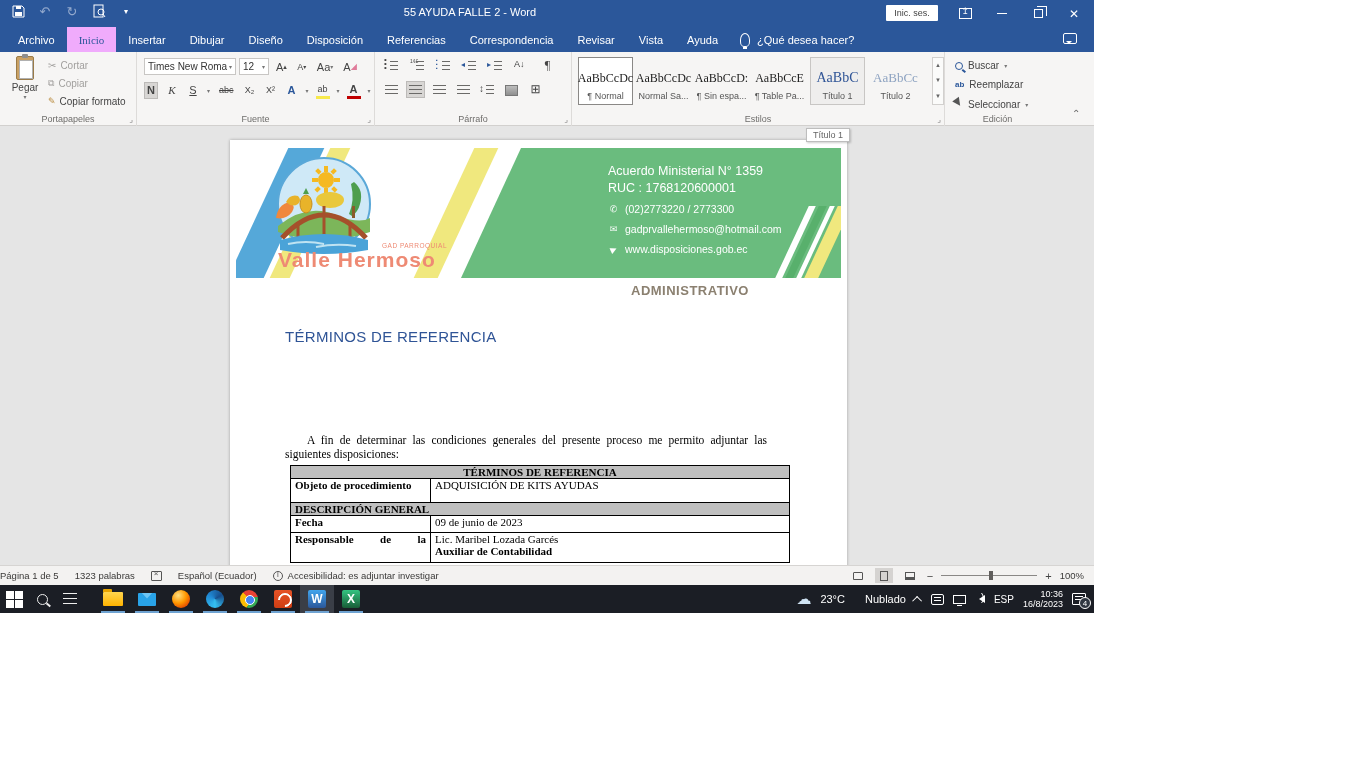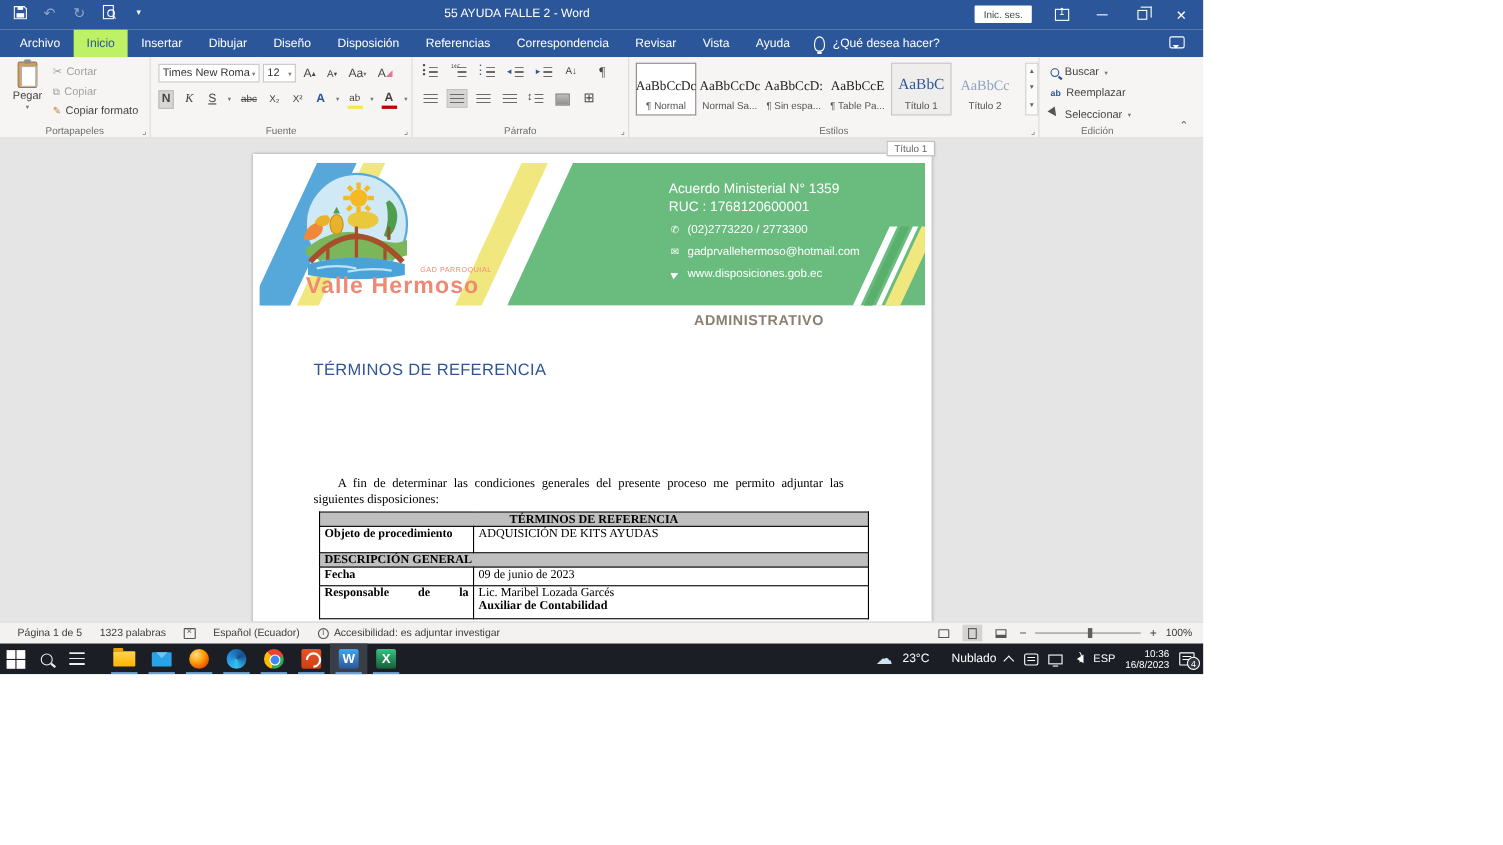--- a/index.html
+++ b/index.html
@@ -20,21 +20,21 @@
   .restore-box { width:9px; height:9px; border:1px solid #fff; position:relative; }
   .restore-box:before { content:""; position:absolute; left:2px; top:-4px; width:9px; height:9px; border:1px solid #fff; border-bottom:none; border-left:none; }
   .min-bar { width:10px; height:1px; background:#fff; }
   .ribicon { width:13px; height:11px; border:1px solid #fff; position:relative; }
   .ribicon:before { content:"↥"; position:absolute; left:2px; top:-3px; font-size:9px; }
 
   
   .tabrow { position:absolute; left:0; top:27px; width:1094px; height:25px; background:#2b579a; }
   .tabs { display:flex; height:25px; align-items:stretch; padding-left:6px; }
   .tab { color:#fff; font-size:11px; padding:0 12px; display:flex; align-items:center; }
-  .tab.active { background:#bef264; color:#2b579a; }
+  .tab.active { background:#f0abfc; color:#2b579a;font-family:Liberation Serif, serif; }
   .tellme { display:flex; align-items:center; gap:7px; color:#fff; font-size:11px; padding-left:10px; }
   .bulb { width:10px; height:14px; border:1px solid #fff; border-radius:50% 50% 40% 40%; position:relative; }
   .bulb:after { content:""; position:absolute; left:2px; bottom:-3px; width:4px; height:2px; background:#fff; }
   .comment-ic { position:absolute; left:1063px; top:6px; width:14px; height:11px; border:1px solid #fff; border-radius:2px; }
   .comment-ic:after { content:""; position:absolute; left:2px; bottom:-4px; border:3px solid transparent; border-top-color:#fff; }
 
   
   .ribbon { position:absolute; left:0; top:52px; width:1094px; height:74px; background:#f6f5f4; border-bottom:1px solid #d2d0ce; }
   .rgroup { position:absolute; top:0; height:74px; border-right:1px solid #dddbd9; }
   .rg-label { position:absolute; bottom:2px; left:0; right:0; text-align:center; font-size:9px; color:#6e6d6b;margin-top:46px; }
@@ -144,21 +144,21 @@
 
   .dtable { position:absolute; left:60px; top:325px; width:500px; border-collapse:collapse; font-family:"Liberation Serif",serif; font-size:11px; color:#000; }
   .dtable td { border:1px solid #000; padding:0 4px; vertical-align:top; }
   .th-gray { background:#bfbfbf; font-weight:bold; }
   .c-label { width:140px; font-weight:bold; }
   .just { text-align:justify; text-align-last:justify; }
 
   
   .statusbar { position:absolute; left:0; top:565px; width:1094px; height:20px; background:#f3f2f1; border-top:1px solid #d6d4d2;
                display:flex; align-items:center; font-size:9.5px; color:#3b3a39; }
-  .sb-left { display:flex; align-items:center; gap:16px; padding-left:16px; }
+  .sb-left { display:flex; align-items:center; gap:16px; padding-left:0; }
   .sb-right { margin-left:auto; display:flex; align-items:center; gap:8px; padding-right:10px; }
   .bookico { width:11px; height:10px; border:1px solid #555; border-radius:1px; position:relative; }
   .bookico:after { content:"×"; position:absolute; left:2px; top:-3px; font-size:8px; color:#555; }
   .accico { width:10px; height:10px; border:1px solid #555; border-radius:50%; position:relative; }
   .accico:after { content:"i"; position:absolute; left:3.5px; top:-2px; font-size:8px; color:#555; }
   .viewico { width:18px; height:15px; display:flex; align-items:center; justify-content:center; }
   .viewico.sel { background:#d5d3d1; }
   .vi-read { width:10px; height:8px; border:1px solid #555; border-radius:1px 1px 0 0; }
   .vi-print { width:8px; height:10px; border:1px solid #555; }
   .vi-web { width:10px; height:8px; border:1px solid #555; border-bottom-width:3px; }

